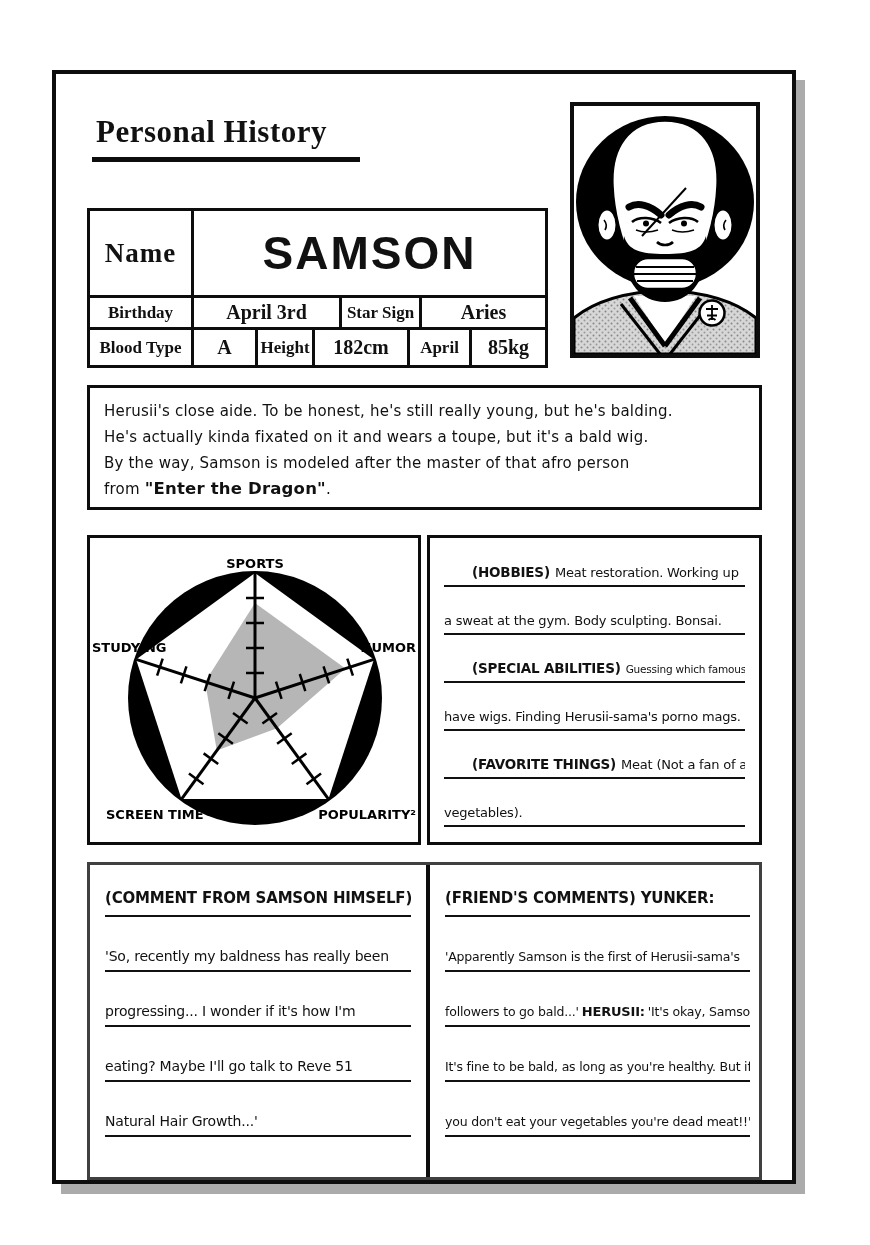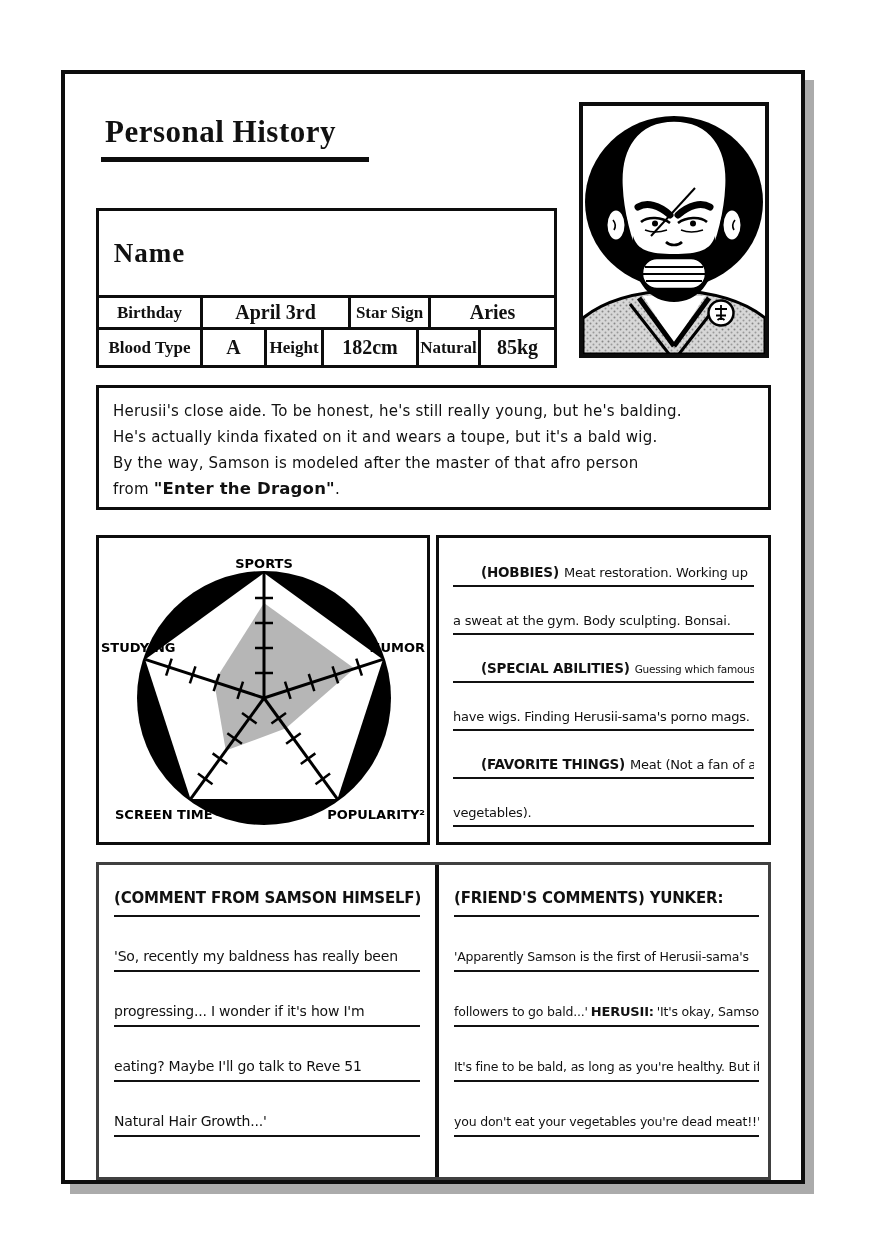--- a/index.html
+++ b/index.html
@@ -5,21 +5,21 @@
   * { box-sizing: border-box; margin: 0; padding: 0; }
   html, body {
     width: 870px; height: 1245px;
     background: #ffffff;
     font-family: "DejaVu Sans", sans-serif;
     color: #111;
     overflow: hidden;
     position: relative;
   }
   .page {
-    position: absolute; left: 61px; top: 70px;
+    position: absolute; left: 52px; top: 70px;
     width: 744px; height: 1114px;
     background: #fff;
     border: 4px solid #0d0d0d;
     box-shadow: 9px 10px 0 #ababab;
   }
   
   .title {
     position: absolute; left: 36px; top: 40px;
     width: 268px;
     font-family: "Liberation Serif", serif;
@@ -175,33 +175,34 @@
       <path d="M62,161 H120 M60,168 H122 M63,175 H119" stroke="#000" stroke-width="2" fill="none"></path>
 
       <circle cx="138" cy="207" r="12.5" fill="#fff" stroke="#000" stroke-width="2.5"></circle>
       <path d="M132,203 H144 M138,199 V214 M133,209.5 H143 M134.5,214 q3.5,-3 7,0" stroke="#000" stroke-width="1.8" fill="none"></path>
     </svg>
   </div>
 
   <div class="info-table">
     <div class="trow r1">
       <div class="tcell name-lab" style="width:101px">Name</div>
+      <div class="tcell name-val" style="width:354px">SAMSON</div>
     </div>
     <div class="trow r2">
       <div class="tcell lab" style="width:101px">Birthday</div>
       <div class="tcell val" style="width:148px">April 3rd</div>
       <div class="tcell lab" style="width:80px">Star Sign</div>
       <div class="tcell val" style="width:126px">Aries</div>
     </div>
     <div class="trow r3">
       <div class="tcell lab" style="width:101px">Blood Type</div>
       <div class="tcell val" style="width:64px">A</div>
       <div class="tcell lab" style="width:57px">Height</div>
       <div class="tcell val" style="width:95px">182cm</div>
-      <div class="tcell lab" style="width:62px">Natural</div>
+      <div class="tcell lab" style="width:62px">April</div>
       <div class="tcell val" style="width:76px">85kg</div>
     </div>
   </div>
 
   <div class="desc-box">
     <div>Herusii's close aide. To be honest, he's still really young, but he's balding.</div>
     <div>He's actually kinda fixated on it and wears a toupe, but it's a bald wig.</div>
     <div>By the way, Samson is modeled after the master of that afro person</div>
     <div><span>from </span><b>"Enter the Dragon"</b><span>.</span></div>
   </div>

